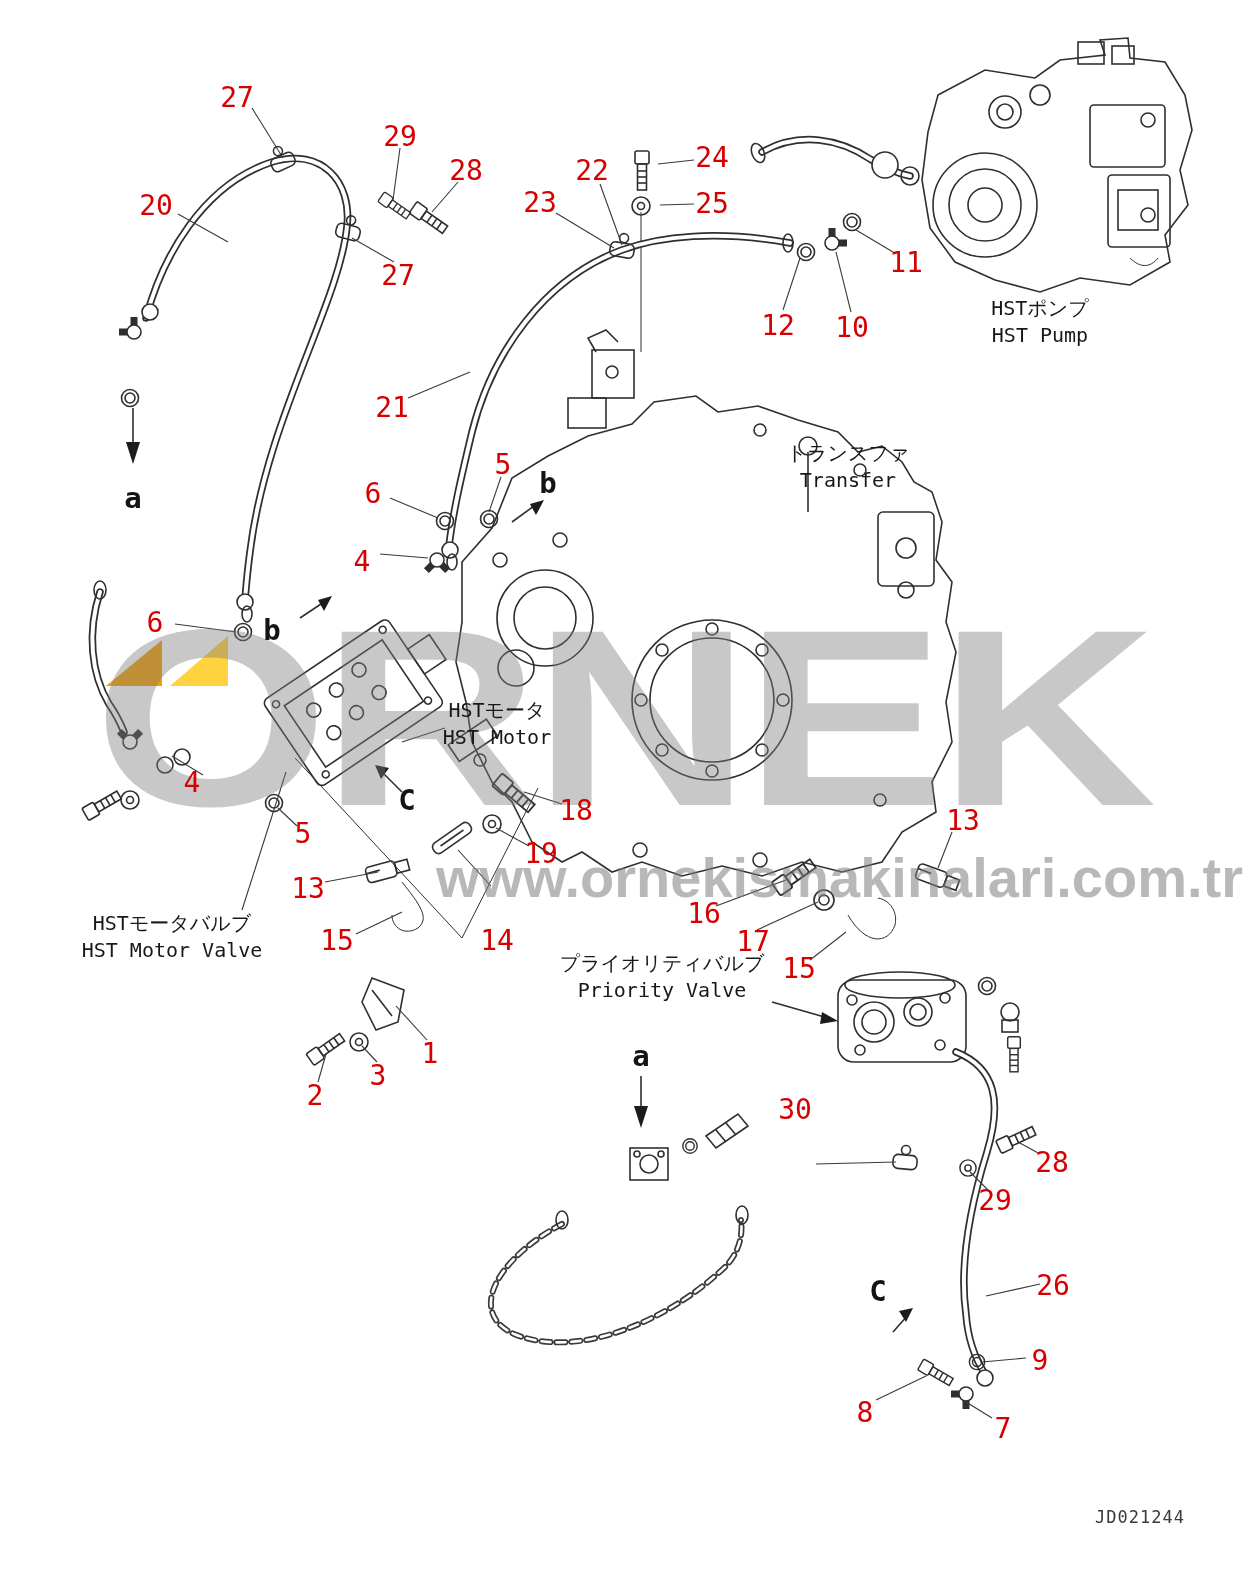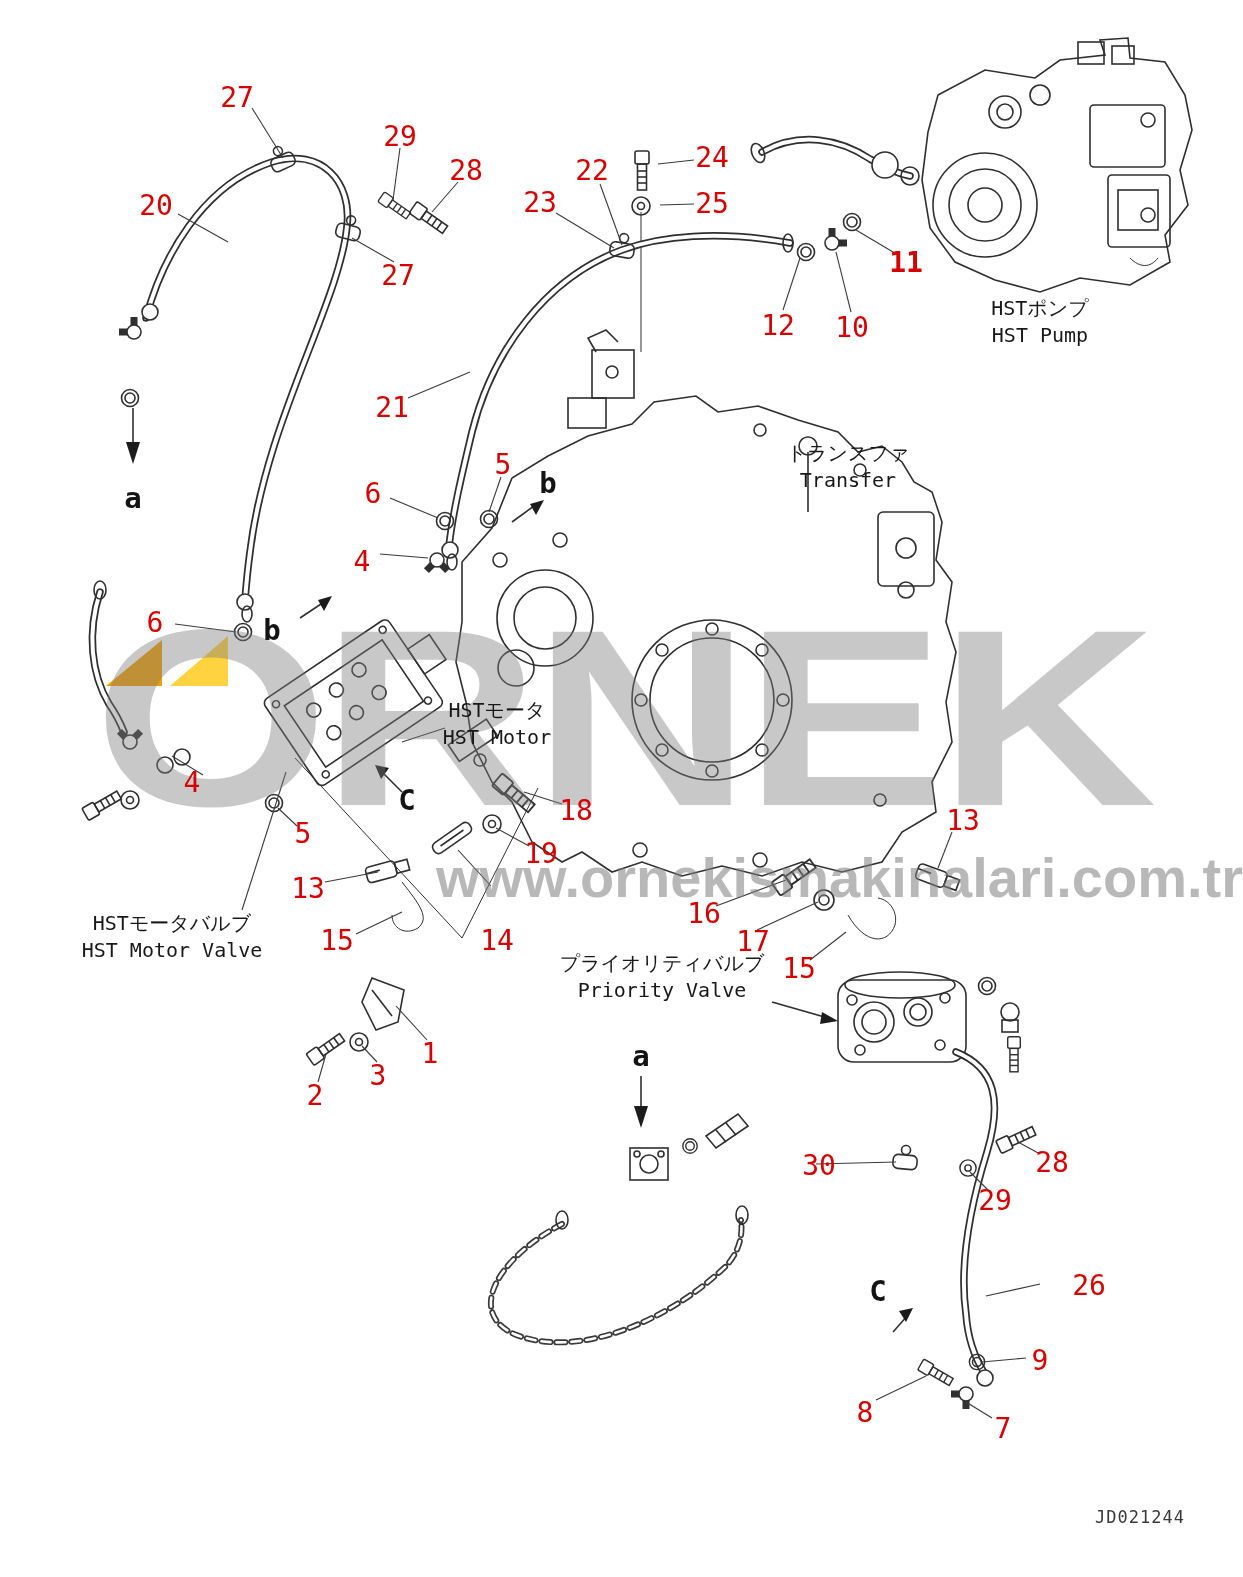--- a/index.html
+++ b/index.html
@@ -326,21 +326,21 @@
 
   <div class="anno-layer" id="callout-layer">
       <span class="callout" style="left: 237px; top: 97px; color: rgb(214, 0, 0);">27</span>
       <span class="callout" style="left: 400px; top: 136px; color: rgb(214, 0, 0);">29</span>
       <span class="callout" style="left: 466px; top: 170px; color: rgb(214, 0, 0);">28</span>
       <span class="callout" style="left: 156px; top: 205px; color: rgb(214, 0, 0);">20</span>
       <span class="callout" style="left: 592px; top: 170px; color: rgb(214, 0, 0);">22</span>
       <span class="callout" style="left: 712px; top: 157px; color: rgb(214, 0, 0);">24</span>
       <span class="callout" style="left: 540px; top: 202px; color: rgb(214, 0, 0);">23</span>
       <span class="callout" style="left: 712px; top: 203px; color: rgb(214, 0, 0);">25</span>
-      <span class="callout" style="left: 906px; top: 262px; color: rgb(214, 0, 0); font-weight: bold;">11</span>
+      <span class="callout" style="left: 906px; top: 262px; color: rgb(214, 0, 0);">11</span>
       <span class="callout" style="left: 778px; top: 325px; color: rgb(214, 0, 0);">12</span>
       <span class="callout" style="left: 852px; top: 327px; color: rgb(214, 0, 0);">10</span>
       <span class="callout" style="left: 398px; top: 275px; color: rgb(214, 0, 0);">27</span>
       <span class="callout" style="left: 392px; top: 407px; color: rgb(214, 0, 0);">21</span>
       <span class="callout" style="left: 503px; top: 464px; color: rgb(214, 0, 0);">5</span>
       <span class="callout" style="left: 373px; top: 493px; color: rgb(214, 0, 0);">6</span>
       <span class="callout" style="left: 362px; top: 561px; color: rgb(214, 0, 0);">4</span>
       <span class="callout" style="left: 155px; top: 622px; color: rgb(214, 0, 0);">6</span>
       <span class="callout" style="left: 192px; top: 782px; color: rgb(214, 0, 0);">4</span>
       <span class="callout" style="left: 303px; top: 833px; color: rgb(214, 0, 0);">5</span>
@@ -349,24 +349,24 @@
       <span class="callout" style="left: 337px; top: 940px; color: rgb(214, 0, 0);">15</span>
       <span class="callout" style="left: 541px; top: 853px; color: rgb(214, 0, 0);">19</span>
       <span class="callout" style="left: 576px; top: 810px; color: rgb(214, 0, 0);">18</span>
       <span class="callout" style="left: 704px; top: 913px; color: rgb(214, 0, 0);">16</span>
       <span class="callout" style="left: 753px; top: 941px; color: rgb(214, 0, 0);">17</span>
       <span class="callout" style="left: 799px; top: 968px; color: rgb(214, 0, 0);">15</span>
       <span class="callout" style="left: 963px; top: 820px; color: rgb(214, 0, 0);">13</span>
       <span class="callout" style="left: 430px; top: 1053px; color: rgb(214, 0, 0);">1</span>
       <span class="callout" style="left: 315px; top: 1095px; color: rgb(214, 0, 0);">2</span>
       <span class="callout" style="left: 378px; top: 1075px; color: rgb(214, 0, 0);">3</span>
-      <span class="callout" style="left: 795px; top: 1165px; color: rgb(214, 0, 0); margin-left: 24px;">30</span>
+      <span class="callout" style="left: 795px; top: 1109px; color: rgb(214, 0, 0);">30</span>
       <span class="callout" style="left: 1052px; top: 1162px; color: rgb(214, 0, 0);">28</span>
       <span class="callout" style="left: 995px; top: 1200px; color: rgb(214, 0, 0);">29</span>
-      <span class="callout" style="left: 1053px; top: 1285px; color: rgb(214, 0, 0); margin-left: 36px;">26</span>
+      <span class="callout" style="left: 1053px; top: 1285px; color: rgb(214, 0, 0);">26</span>
       <span class="callout" style="left: 1040px; top: 1360px; color: rgb(214, 0, 0);">9</span>
       <span class="callout" style="left: 865px; top: 1412px; color: rgb(214, 0, 0);">8</span>
       <span class="callout" style="left: 1003px; top: 1428px; color: rgb(214, 0, 0);">7</span>
     </div>
   <div class="anno-layer" id="letter-layer">
       <span class="view-letter" style="left: 133px; top: 498px;">a</span>
       <span class="view-letter" style="left: 548px; top: 483px;">b</span>
       <span class="view-letter" style="left: 272px; top: 630px;">b</span>
       <span class="view-letter" style="left: 407px; top: 800px;">C</span>
       <span class="view-letter" style="left: 641px; top: 1056px;">a</span>

